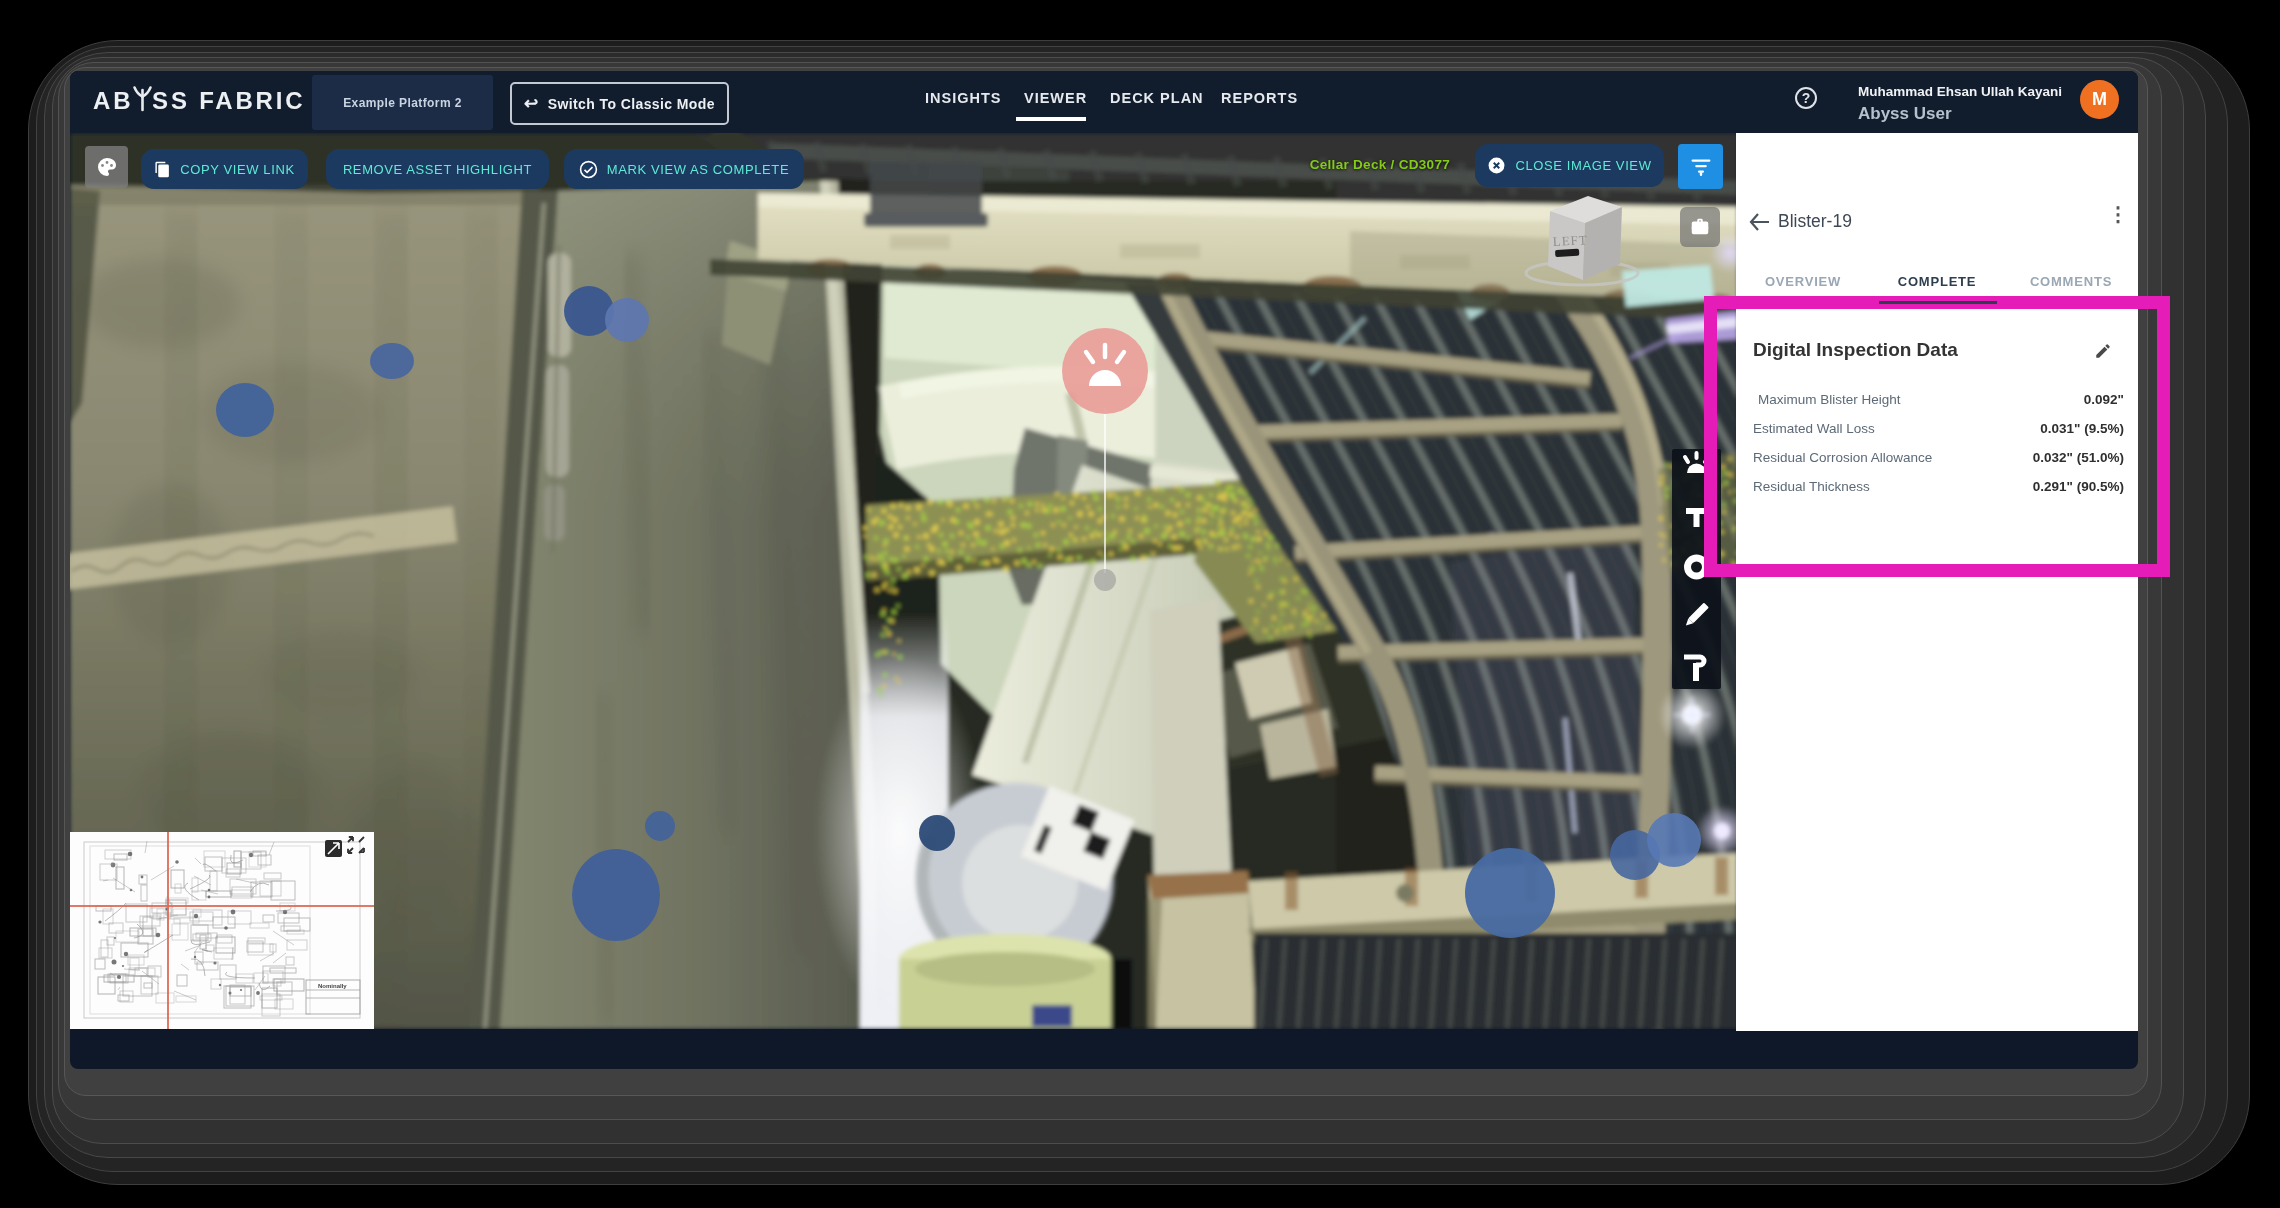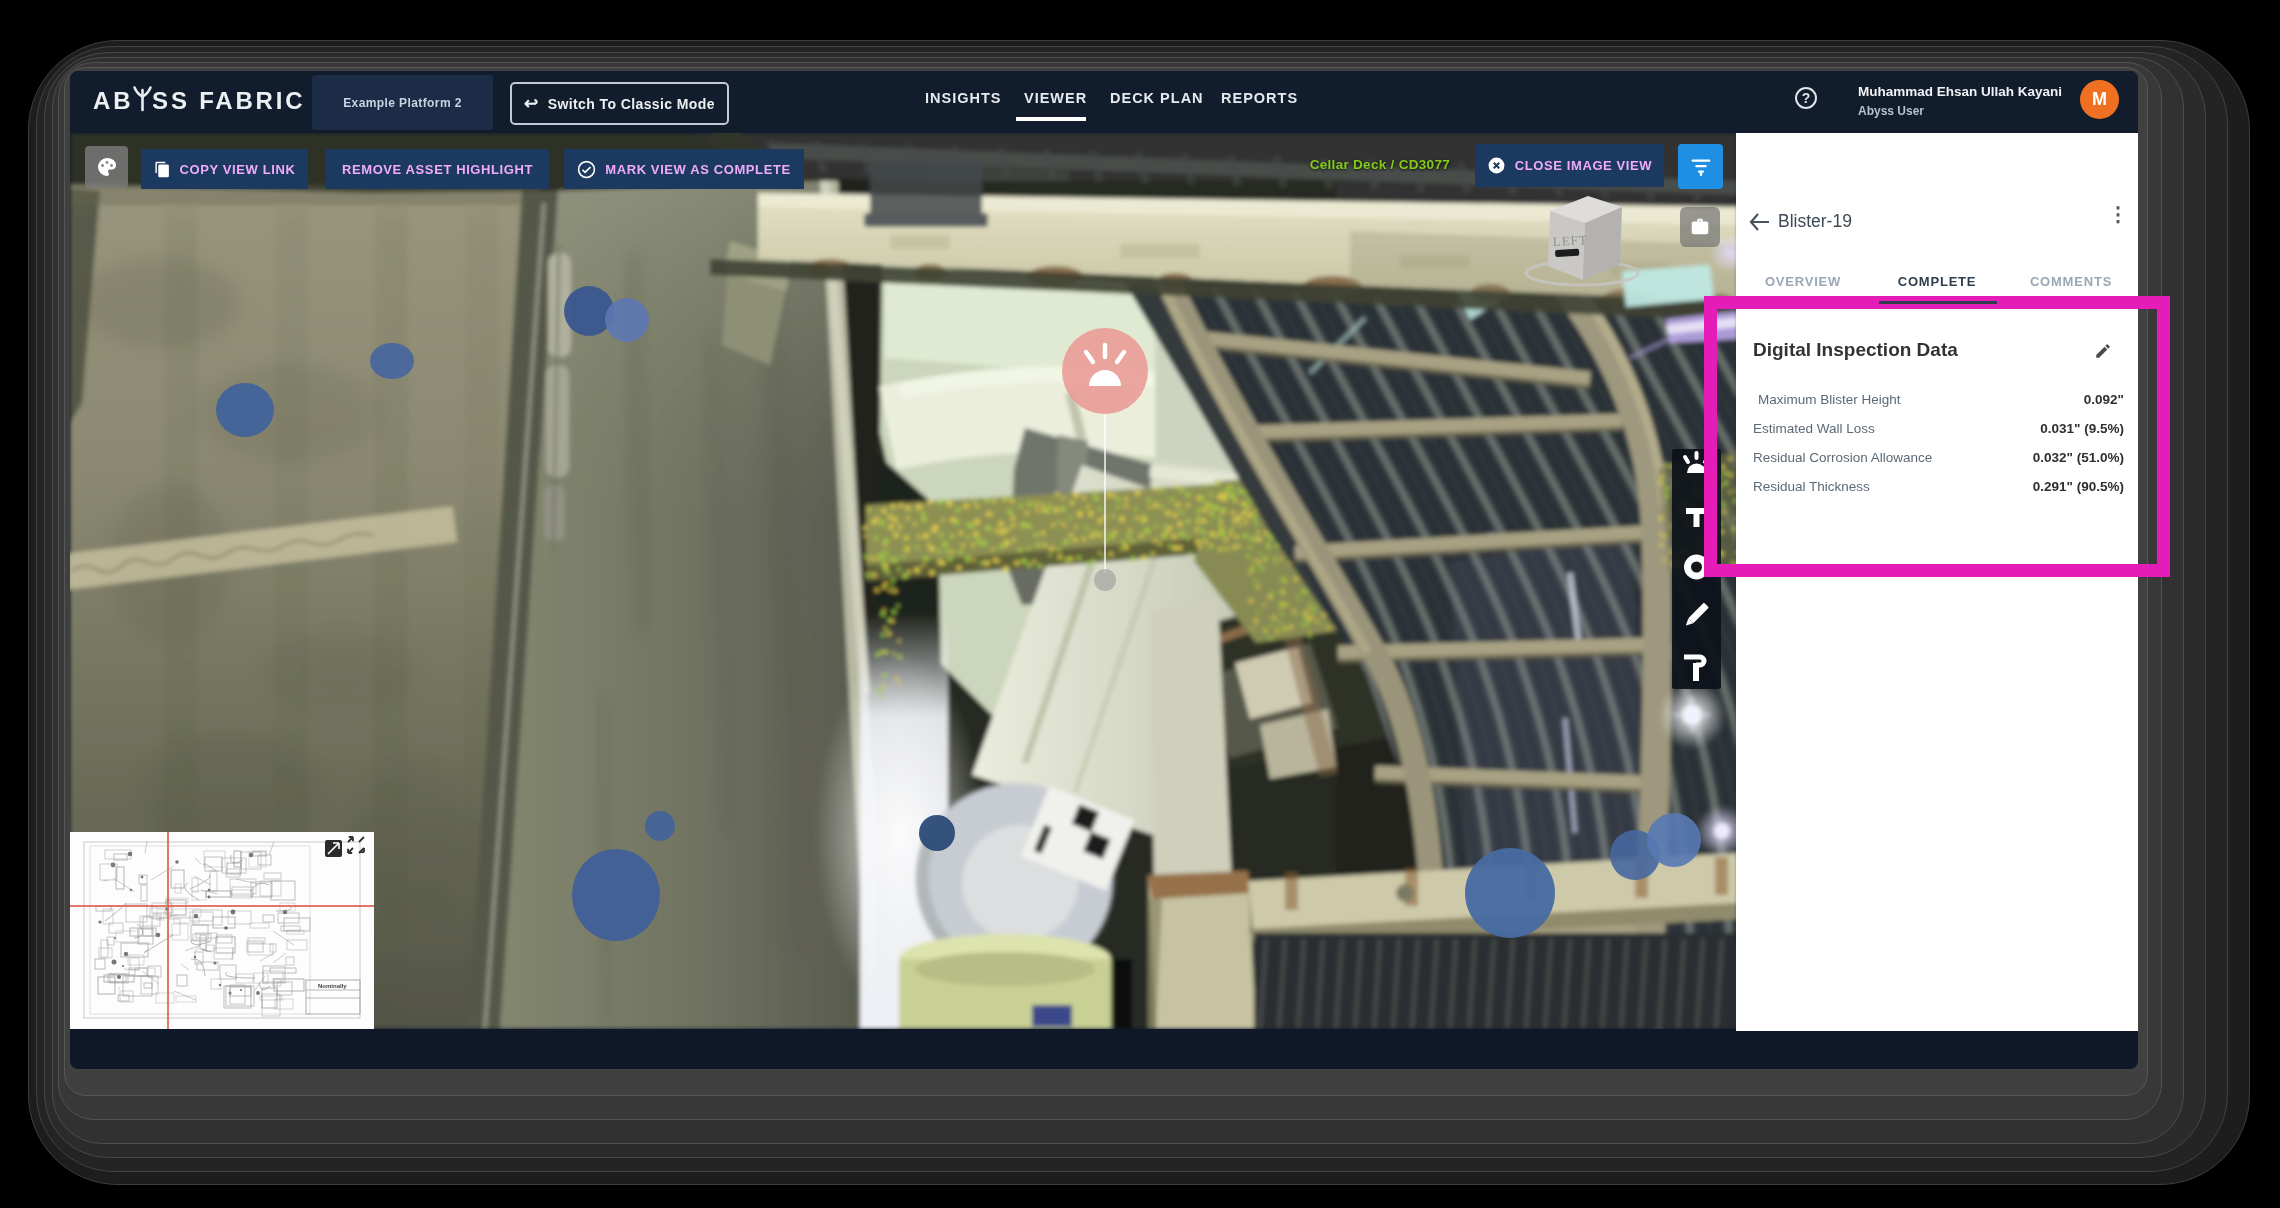--- a/index.html
+++ b/index.html
@@ -7,23 +7,23 @@
 .abs{position:absolute}
 .sh{position:absolute;pointer-events:none}
 .win{position:absolute;left:70px;top:71px;width:2068px;height:998px;background:#0e1828;border-radius:8px;overflow:hidden;z-index:10}
 .hdr{position:absolute;left:0;top:0;width:2068px;height:62px;background:#111c2c;z-index:30}
 .logo{position:absolute;left:23px;top:16px;font-size:24px;font-weight:bold;letter-spacing:2.8px;color:#edf0f3}
 .pbtn{position:absolute;left:242px;top:4px;width:181px;height:55px;background:#1c2c46;border-radius:3px;color:#c9d4e2;font-size:12px;font-weight:bold;letter-spacing:.4px;display:flex;align-items:center;justify-content:center}
 .sbtn{position:absolute;left:440px;top:11px;width:219px;height:43px;border:2px solid #c2c9d2;border-radius:5px;color:#eef1f4;font-size:14px;font-weight:bold;letter-spacing:.4px;display:flex;align-items:center;justify-content:center;gap:9px}
 .ntab{position:absolute;top:19px;font-size:14.5px;font-weight:bold;letter-spacing:1px;color:#e6eaef}
 .help{position:absolute;left:1725px;top:16px;width:22px;height:22px;border:2px solid #dfe3e8;border-radius:50%;color:#dfe3e8;font-size:14px;font-weight:bold;text-align:center;line-height:19px}
 .uname{position:absolute;left:1788px;top:13px;color:#f0f2f5;font-size:13.5px;font-weight:bold;white-space:nowrap}
-.urole{position:absolute;left:1788px;top:33px;color:#b6c1cd;font-size:12px;font-weight:bold}
+.urole{position:absolute;left:1788px;top:33px;color:#b6c1cd;font-size:17px;font-weight:bold}
 .avatar{position:absolute;left:2010px;top:9px;width:39px;height:39px;border-radius:50%;background:#f07022;color:#fff;font-size:18px;font-weight:bold;display:flex;align-items:center;justify-content:center}
-.tbtn{position:absolute;height:40px;background:#1c3a5f;border-radius:1px;color:#f0abfc;font-size:13px;font-weight:bold;letter-spacing:.6px;display:flex;align-items:center;justify-content:center;gap:9px;z-index:25}
+.tbtn{position:absolute;height:40px;background:#1c3a5f;border-radius:13px;color:#5eead4;font-size:13px;font-weight:normal;letter-spacing:.6px;display:flex;align-items:center;justify-content:center;gap:9px;z-index:25}
 .sidebar{position:absolute;left:1666px;top:62px;width:402px;height:898px;background:#fff;z-index:24}
 .ftr{position:absolute;left:0;top:960px;width:2068px;height:38px;background:#141f30;z-index:26;color:#e8ebef;font-size:11.5px;font-weight:bold}
 .mag{position:absolute;left:1704px;top:296px;width:466px;height:281px;border:13px solid #e51cb8;z-index:50}
 .dund{position:absolute;left:1879px;top:301px;width:118px;height:3px;background:#2e3e4f;z-index:60}
 </style>
 </head>
 <body>
 <div class="sh" style="left:28px;top:40px;width:2222px;height:1145px;border-radius:90px;background:#1d1d1d;border:1px solid #3e3e3e"></div>
 <div class="sh" style="left:36px;top:46px;width:2192px;height:1126px;border-radius:78px;background:#242424;border:1px solid #434343"></div>
 <div class="sh" style="left:44px;top:52px;width:2162px;height:1106px;border-radius:64px;background:#2b2b2b;border:1px solid #484848"></div>

